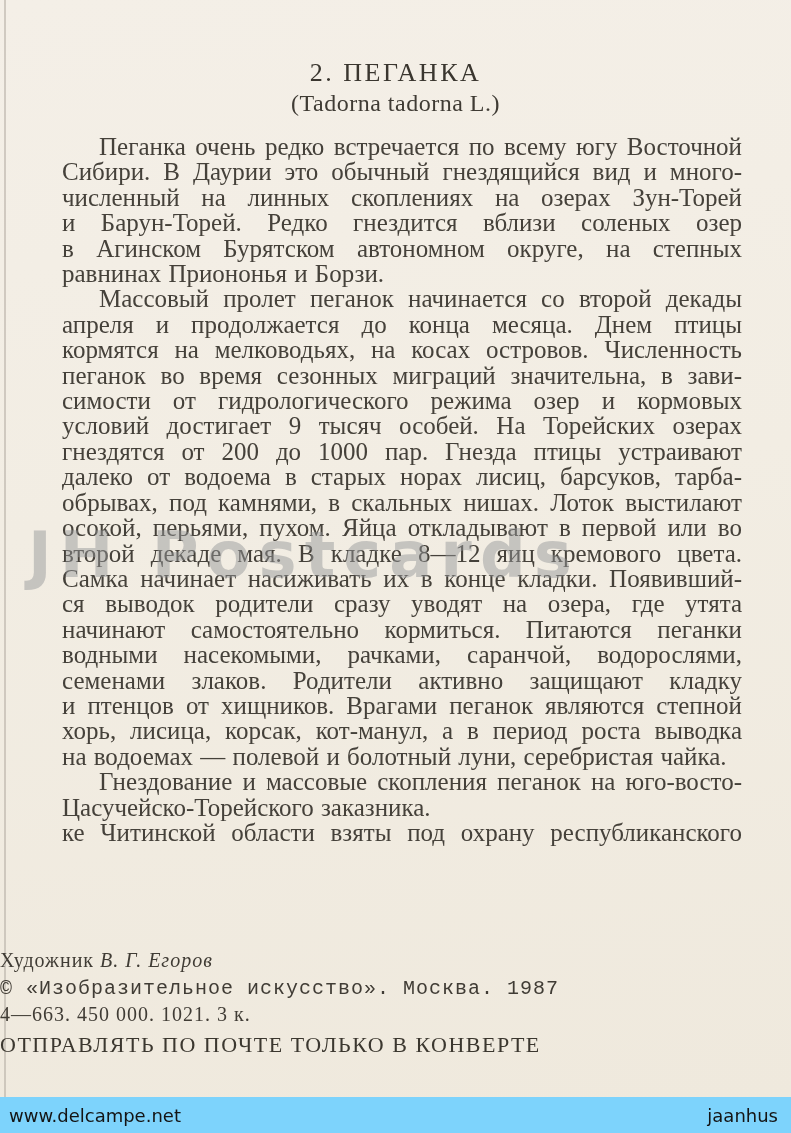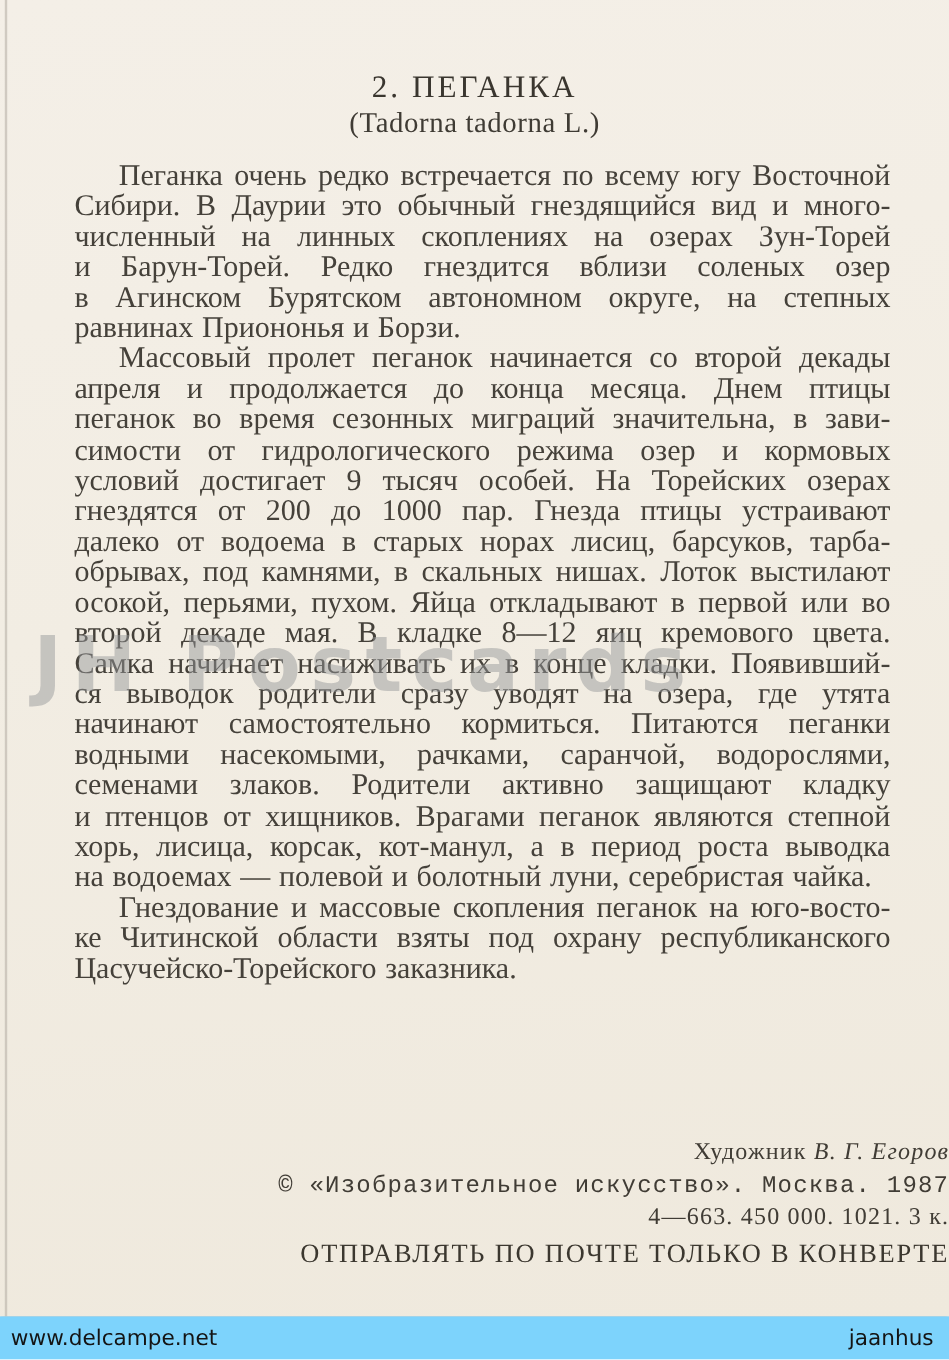--- a/index.html
+++ b/index.html
@@ -54,21 +54,21 @@
     font-family: "DejaVu Sans", sans-serif;
     font-size: 64px; font-weight: 700; letter-spacing: 8px;
     color: rgba(148,150,153,0.48);
     white-space: nowrap;
     pointer-events: none;
   }
 
   
   .colophon-line {
     position: absolute; left: 0; width: 791px;
-    text-align: right;
+    text-align: left;
     font-size: 20px; color: #403c35;
   }
   .artist-line  { top: 949px; letter-spacing: 1px; }
   .artist-name  { font-style: italic; }
   .copyright-line { top: 977px; letter-spacing: 1px; font-family: Liberation Mono, monospace; }
   .code-line    { top: 1003px; letter-spacing: 1px; }
   .mailing-line {
     top: 1032px; font-size: 22px; letter-spacing: 1.5px; color: #3b372f;
   }
 
@@ -105,41 +105,42 @@
           <div class="pline first">Пеганка очень редко встречается по всему югу Восточной</div>
           <div class="pline">Сибири. В Даурии это обычный гнездящийся вид и много-</div>
           <div class="pline">численный на линных скоплениях на озерах Зун-Торей</div>
           <div class="pline">и Барун-Торей. Редко гнездится вблизи соленых озер</div>
           <div class="pline">в Агинском Бурятском автономном округе, на степных</div>
           <div class="pline last">равнинах Приононья и Борзи.</div>
         </div>
         <div class="paragraph">
           <div class="pline first">Массовый пролет пеганок начинается со второй декады</div>
           <div class="pline">апреля и продолжается до конца месяца. Днем птицы</div>
+          <div class="pline">кормятся на мелководьях, на косах островов. Численность</div>
           <div class="pline">пеганок во время сезонных миграций значительна, в зави-</div>
           <div class="pline">симости от гидрологического режима озер и кормовых</div>
           <div class="pline">условий достигает 9 тысяч особей. На Торейских озерах</div>
           <div class="pline">гнездятся от 200 до 1000 пар. Гнезда птицы устраивают</div>
           <div class="pline">далеко от водоема в старых норах лисиц, барсуков, тарба-</div>
           <div class="pline">обрывах, под камнями, в скальных нишах. Лоток выстилают</div>
           <div class="pline">осокой, перьями, пухом. Яйца откладывают в первой или во</div>
           <div class="pline">второй декаде мая. В кладке 8—12 яиц кремового цвета.</div>
           <div class="pline">Самка начинает насиживать их в конце кладки. Появивший-</div>
           <div class="pline">ся выводок родители сразу уводят на озера, где утята</div>
           <div class="pline">начинают самостоятельно кормиться. Питаются пеганки</div>
           <div class="pline">водными насекомыми, рачками, саранчой, водорослями,</div>
           <div class="pline">семенами злаков. Родители активно защищают кладку</div>
           <div class="pline">и птенцов от хищников. Врагами пеганок являются степной</div>
           <div class="pline">хорь, лисица, корсак, кот-манул, а в период роста выводка</div>
           <div class="pline last">на водоемах — полевой и болотный луни, серебристая чайка.</div>
         </div>
         <div class="paragraph">
           <div class="pline first">Гнездование и массовые скопления пеганок на юго-восто-</div>
+          <div class="pline last">Цасучейско-Торейского заказника.</div>
           <div class="pline">ке Читинской области взяты под охрану республиканского</div>
-          <div class="pline last">Цасучейско-Торейского заказника.</div>
         </div>
       </div>
 
     <div class="colophon-line artist-line">
       <span>Художник</span>
       <span> </span>
       <span class="artist-name">В. Г. Егоров</span>
     </div>
 
     <div class="colophon-line copyright-line">© «Изобразительное искусство». Москва. 1987</div>

